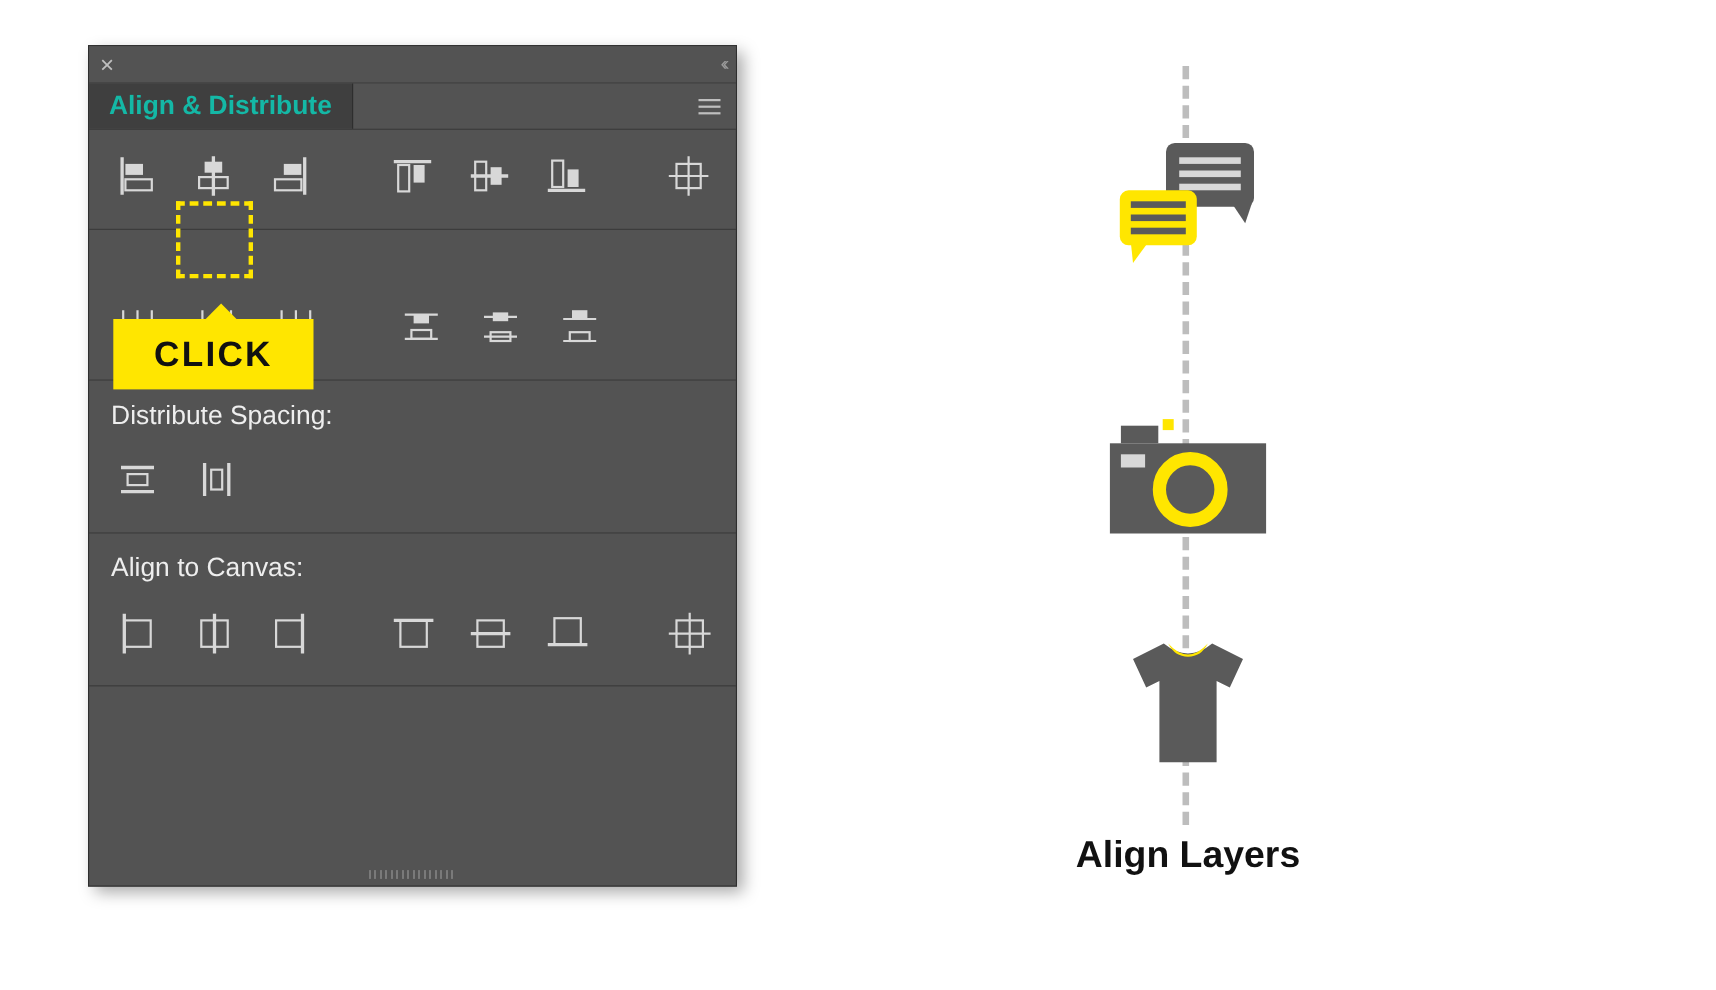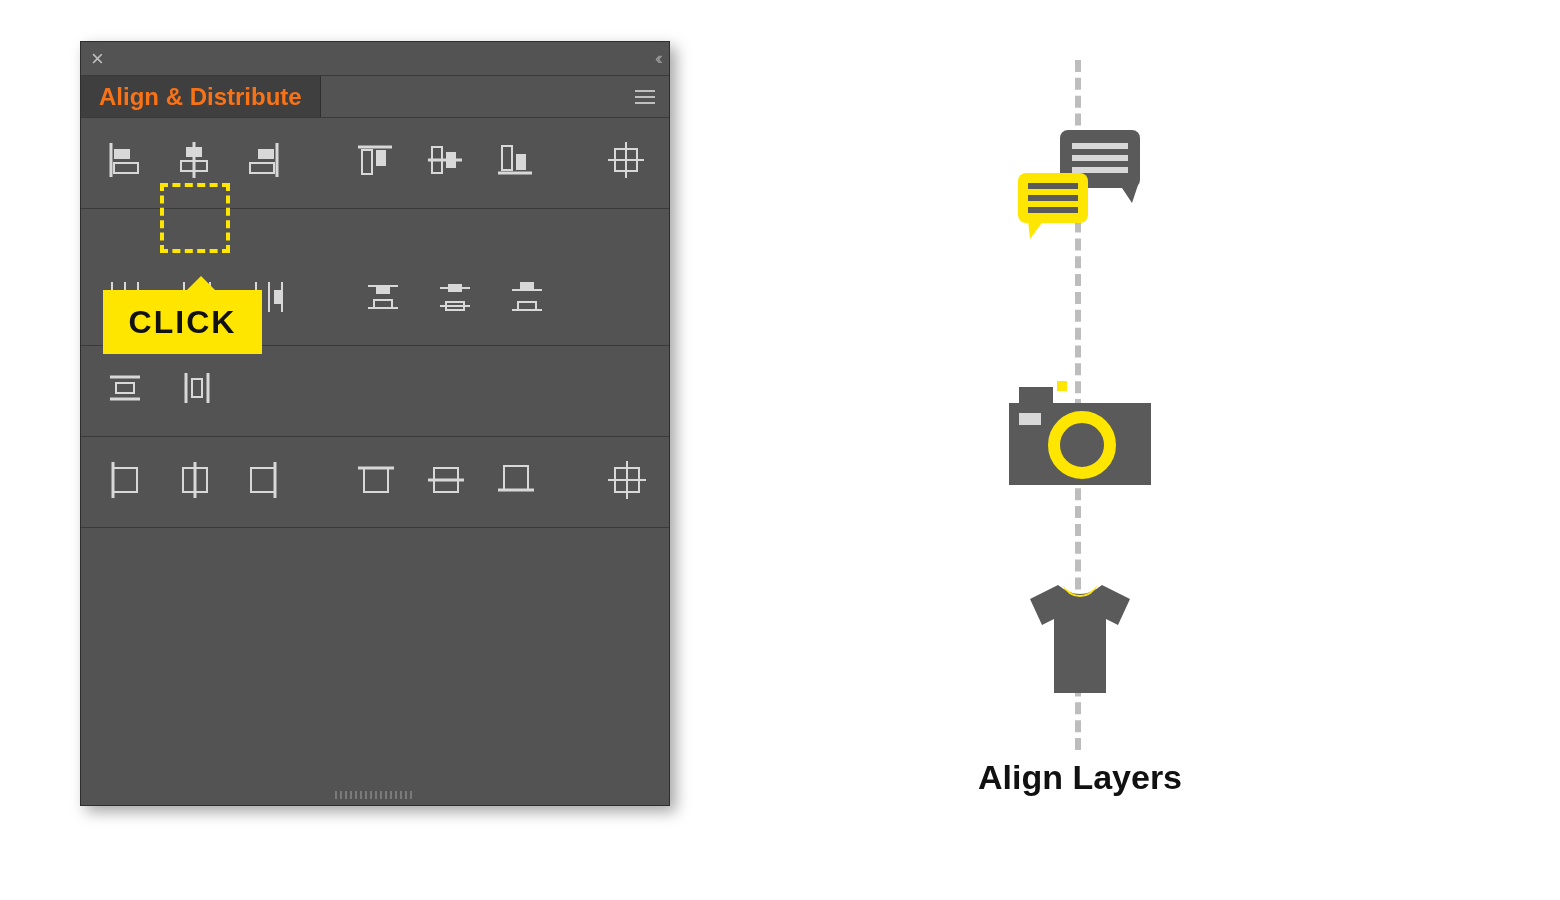--- a/index.html
+++ b/index.html
@@ -13,36 +13,36 @@
   .panel-titlebar{
     height:34px; background:#535353; border-bottom:1px solid #3a3a3a;
     display:flex; align-items:center; justify-content:space-between; padding:0 10px;
   }
   .close-x{ color:#bfbfbf; font-size:22px; line-height:1; cursor:default;}
   .collapse-chevs{ color:#9b9b9b; font-size:18px; letter-spacing:-4px;}
   .tabrow{ height:42px; background:#535353; border-bottom:1px solid #3a3a3a; display:flex; align-items:stretch;}
   .tab{
     padding:0 18px; display:flex; align-items:center; background:#3f3f3f;
     border-right:1px solid #2e2e2e;
-    color:#f97316; font-size:24px; font-weight:700;justify-content:flex-end;
+    color:#14b8a6; font-size:24px; font-weight:700;justify-content:flex-end;
   }
   .tab-spacer{ flex:1; display:flex; align-items:center; justify-content:flex-end; padding-right:14px;}
   .menu-lines{ width:20px; height:14px; background:
     linear-gradient(#bfbfbf,#bfbfbf) 0 0/100% 2px no-repeat,
     linear-gradient(#bfbfbf,#bfbfbf) 0 6px/100% 2px no-repeat,
     linear-gradient(#bfbfbf,#bfbfbf) 0 12px/100% 2px no-repeat;}
   .section{ padding:18px 20px 24px; border-bottom:1px solid #3a3a3a;}
   .section:last-of-type{ border-bottom:none;}
   .section-label{ color:#eee; font-size:24px; margin-bottom:20px;}
   .iconrow{ display:flex; gap:24px; align-items:center;}
   .icon-slot{ width:48px; height:48px; display:flex; align-items:center; justify-content:center;}
   .gap{ width:18px;}
   .highlight-box{ position:absolute; border:4px dashed #ffe600; width:70px; height:70px; left:160px; top:183px; pointer-events:none;}
   .click-tag{
-    position:absolute; left:103px; top:290px; width:159px; height:64px;
+    position:absolute; left:103px; top:290px; width:182px; height:64px;
     background:#ffe600; display:flex; align-items:center; justify-content:center;
     font-weight:700; font-size:32px; letter-spacing:2px; color:#111;
   }
   .click-tag::before{
     content:""; position:absolute; top:-14px; left:84px;
     border-left:14px solid transparent; border-right:14px solid transparent;
     border-bottom:14px solid #ffe600;
   }
   .grip{
     position:absolute; bottom:6px; left:50%; transform:translateX(-50%);
@@ -194,39 +194,41 @@
             <line class="s" x1="6" y1="14" x2="36" y2="14" stroke-width="2"></line>
             <rect class="f" x="14" y="6" width="14" height="8"></rect>
             <line class="s" x1="6" y1="34" x2="36" y2="34" stroke-width="2"></line>
             <rect class="s" x="12" y="26" width="18" height="8" stroke-width="2"></rect>
           </svg>
       </div>
     </div>
   </div>
 
   <div class="section">
+    <div class="section-label">Distribute Spacing:</div>
     <div class="iconrow">
       <div class="icon-slot">
         <svg width="42" height="42">
             <line class="s" x1="6" y1="10" x2="36" y2="10" stroke-width="3"></line>
             <rect class="s" x="12" y="16" width="18" height="10" stroke-width="2"></rect>
             <line class="s" x1="6" y1="32" x2="36" y2="32" stroke-width="3"></line>
           </svg>
       </div>
       <div class="icon-slot">
         <svg width="42" height="42">
             <line class="s" x1="10" y1="6" x2="10" y2="36" stroke-width="3"></line>
             <rect class="s" x="16" y="12" width="10" height="18" stroke-width="2"></rect>
             <line class="s" x1="32" y1="6" x2="32" y2="36" stroke-width="3"></line>
           </svg>
       </div>
     </div>
   </div>
 
   <div class="section">
+    <div class="section-label">Align to Canvas:</div>
     <div class="iconrow">
       <div class="icon-slot">
           <svg width="42" height="42">
             <rect class="s" x="10" y="10" width="24" height="24" stroke-width="2"></rect>
             <line class="s" x1="10" y1="4" x2="10" y2="40" stroke-width="3"></line>
           </svg>
         </div>
       <div class="icon-slot">
           <svg width="42" height="42">
             <rect class="s" x="10" y="10" width="24" height="24" stroke-width="2"></rect>

